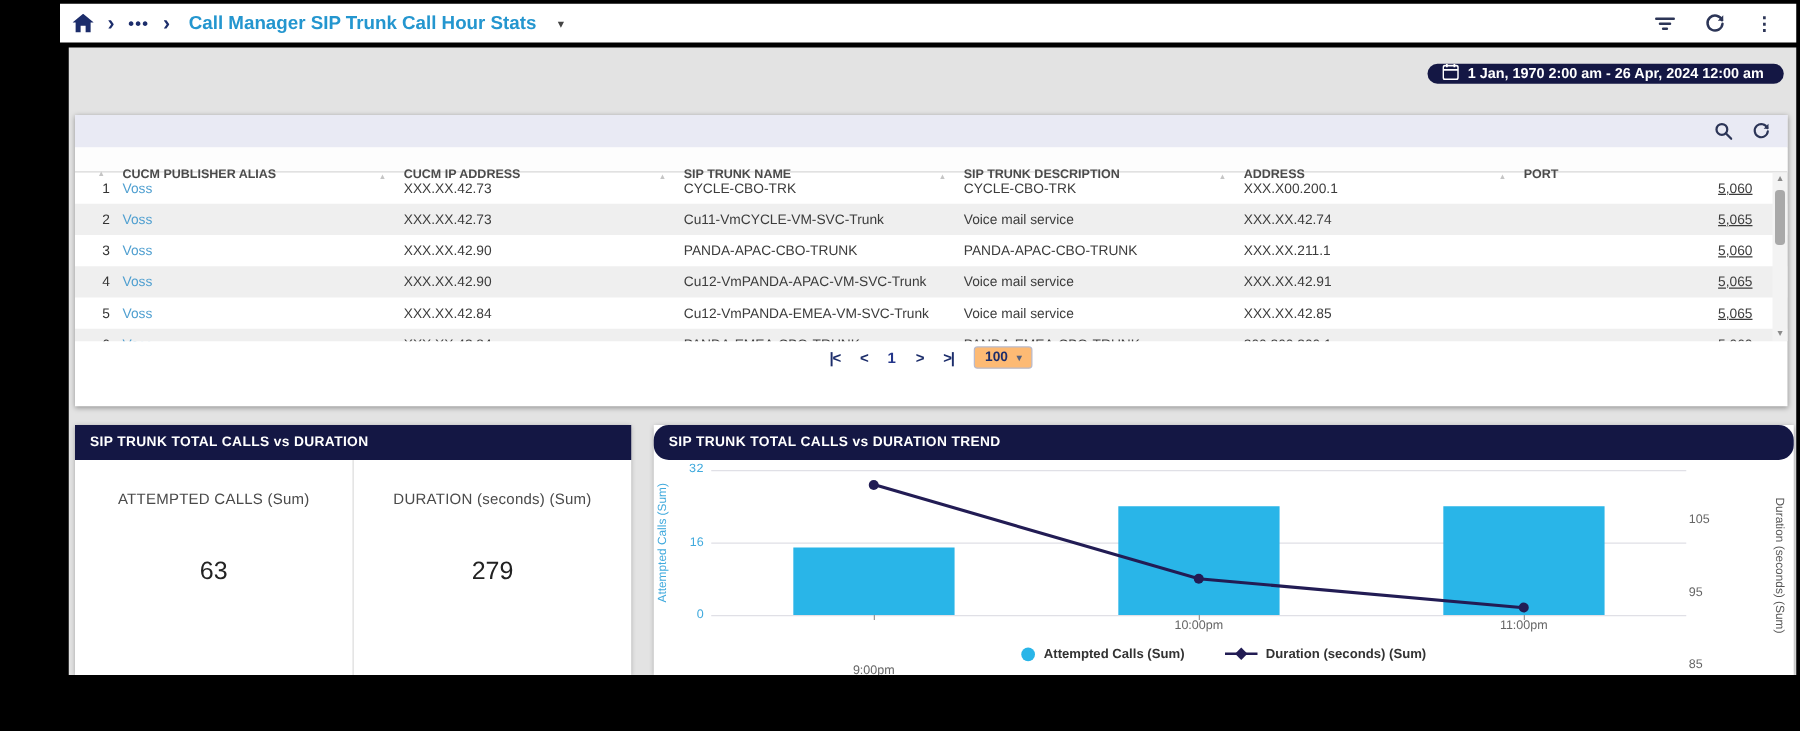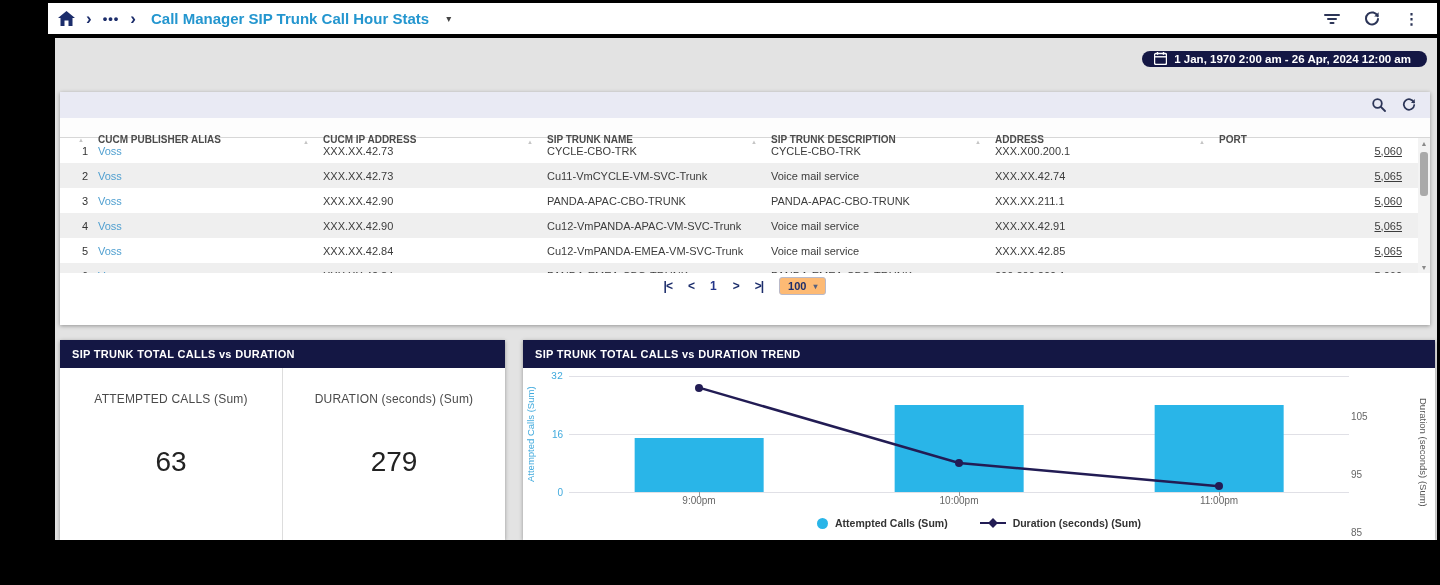--- a/index.html
+++ b/index.html
@@ -62,25 +62,25 @@
           display:flex; align-items:center; gap:7px; cursor:pointer; background:#fdba74; }
   .psel .sc { font-size:8px; color:#55607e; }
 
   
   #totals-card { left:5px; top:302px; width:445px; height:200px; }
   #totals-card .card-head { height:28px; }
   .tot-body { display:flex; height:172px; }
   .tot-col { flex:1; text-align:center; }
   .tot-col:first-child { border-right:1px solid #ddd; }
   .tot-label { margin-top:24px; font-size:12px; color:#4a4a4a; letter-spacing:.2px; }
-  .tot-value { margin-top:40px; font-size:28px; color:#222; }
+  .tot-value { margin-top:40px; font-size:20px; color:#222; }
 
   
   #trend-card { left:468px; top:302px; right:2px; height:200px; }
-  #trend-card .card-head { height:28px; }
+  #trend-card .card-head { height:28px;border-radius:12px; }
   .chart-body { position:relative; height:172px; }
   .plot { position:absolute; left:46px; right:86px; top:8px; height:116px; }
   .gridline { position:absolute; left:0; right:0; height:1px; background:#e0e0e6; }
   .bar { position:absolute; bottom:0; width:16.5%; transform:translateX(-50%); cursor:pointer; }
   .lp { position:absolute; width:8px; height:8px; border-radius:50%; transform:translate(-50%,-50%); cursor:pointer; }
   .lticks { position:absolute; left:12px; width:28px; top:8px; height:116px; font-size:10px; color:#41aadd; }
   .rticks { position:absolute; right:58px; width:26px; top:8px; height:116px; font-size:10px; color:#666; }
   .tick { position:absolute; right:0; transform:translateY(-50%); }
   .rticks .tick { right:auto; left:0;margin-top:40px; }
   .yaxis-left { position:absolute; left:2px; top:8px; height:116px; width:13px; writing-mode:vertical-rl;
@@ -310,21 +310,21 @@
             <div class="lp" style="left: 650px; top: 110.2px; background: rgb(34, 28, 84);"></div>
           </div>
         <div class="rticks">
             <span class="tick" style="top: 116px;">85</span>
             <span class="tick" style="top: 58px;">95</span>
             <span class="tick" style="top: 0px;">105</span>
           </div>
         <div class="yaxis-right">Duration (seconds) (Sum)</div>
         <div class="xlabels">
             <div class="xtick" style="left: 130px;"></div>
-            <div class="xlab" style="left: 130px;">9:00pm</div>
+            <div class="xlab" style="left: 130px; margin-top: 36px;">9:00pm</div>
             <div class="xtick" style="left: 390px;"></div>
             <div class="xlab" style="left: 390px;">10:00pm</div>
             <div class="xtick" style="left: 650px;"></div>
             <div class="xlab" style="left: 650px;">11:00pm</div>
           </div>
         <div class="legend">
             <div class="leg-item">
               <span class="leg-dot" style="background: rgb(41, 181, 232);"></span>
               <span>Attempted Calls (Sum)</span>
             </div>

